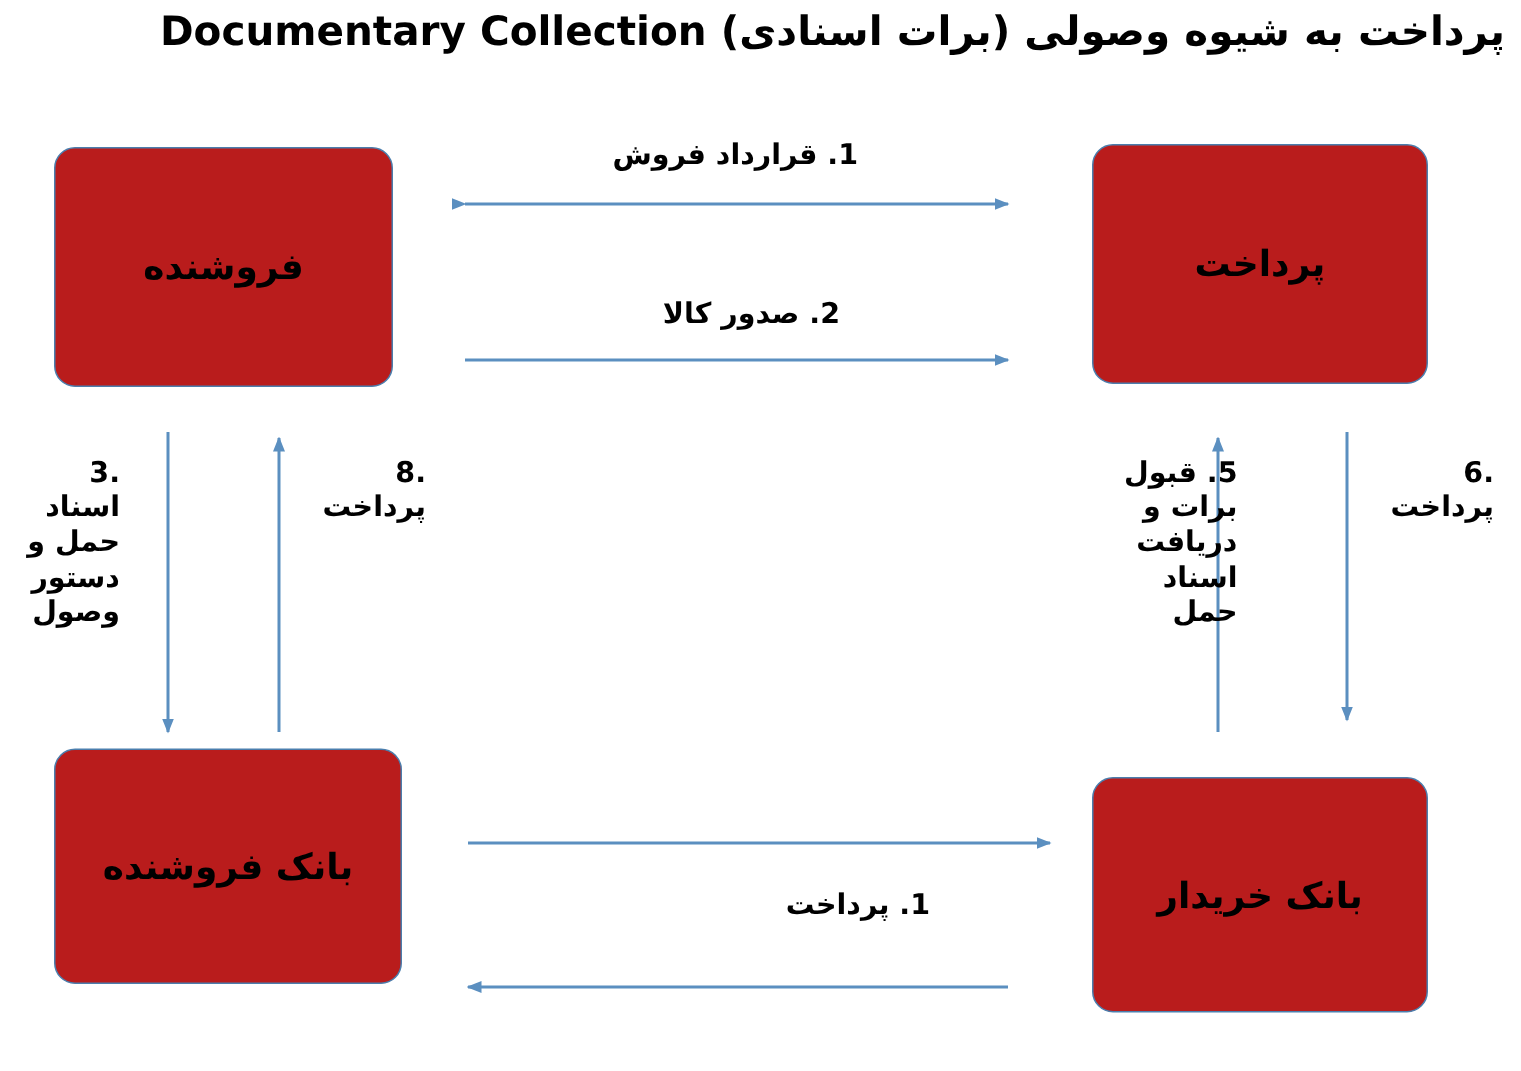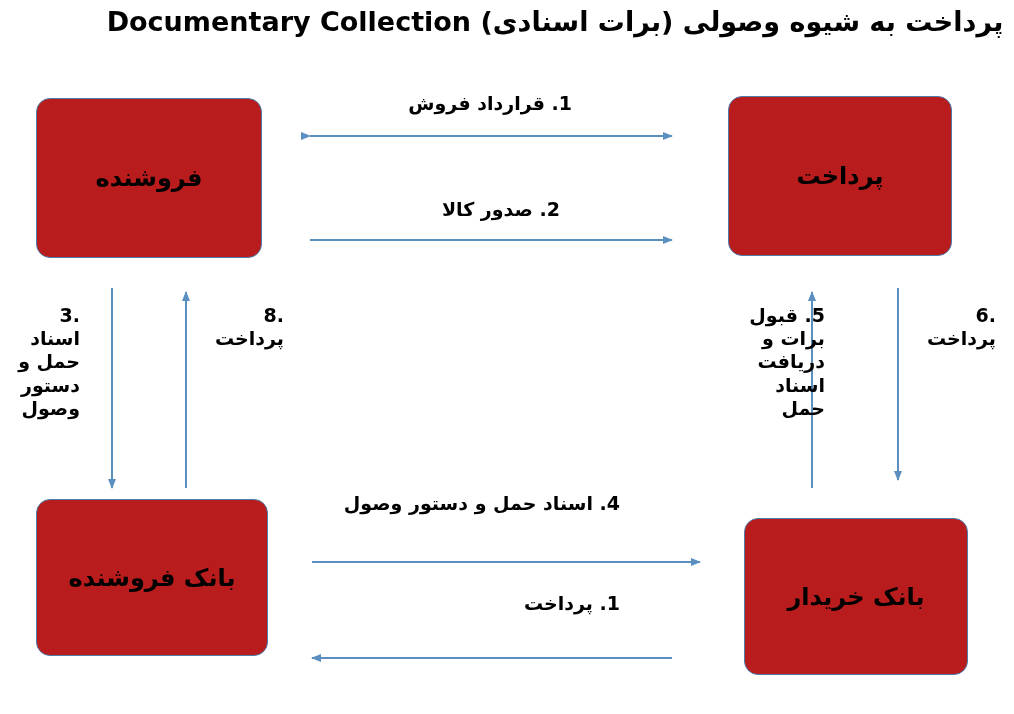--- a/index.html
+++ b/index.html
@@ -40,21 +40,21 @@
     font-weight: bold;
     display: flex;
     align-items: center;
     justify-content: center;
     direction: rtl;
     text-align: center;
   }
   #node-seller      { left: 36px;  top: 98px;  width: 224px; height: 158px; }
   #node-buyer       { left: 728px; top: 96px;  width: 222px; height: 158px; }
   #node-seller-bank { left: 36px;  top: 499px; width: 230px; height: 155px; }
-  #node-buyer-bank  { left: 728px; top: 518px; width: 222px; height: 155px; margin-left: 16px; }
+  #node-buyer-bank  { left: 728px; top: 518px; width: 222px; height: 155px; }
 
   .edge-label {
     position: absolute;
     color: #000000;
     font-size: 19px;
     font-weight: bold;
     direction: rtl;
     text-align: right;
     line-height: 1.22;
     white-space: pre-line;
@@ -120,21 +120,20 @@
     <span>بانک خریدار</span>
   </div>
 
   <div class="edge-label" id="lbl-1">1. قرارداد فروش</div>
   <div class="edge-label" id="lbl-2">2. صدور کالا</div>
   <div class="edge-label" id="lbl-3">.3
 اسناد
 حمل و
 دستور
 وصول</div>
-  <div class="edge-label" id="lbl-4">4. اسناد حمل و دستور وصول</div>
   <div class="edge-label" id="lbl-5">5. قبول
 برات و
 دریافت
 اسناد
 حمل</div>
   <div class="edge-label" id="lbl-6">.6
 پرداخت</div>
   <div class="edge-label" id="lbl-7">1. پرداخت</div>
   <div class="edge-label" id="lbl-8">.8
 پرداخت</div>

